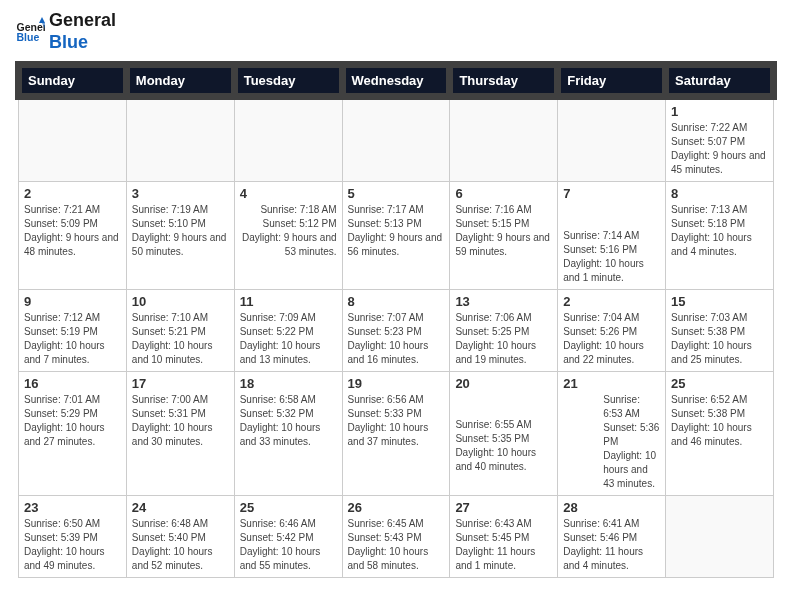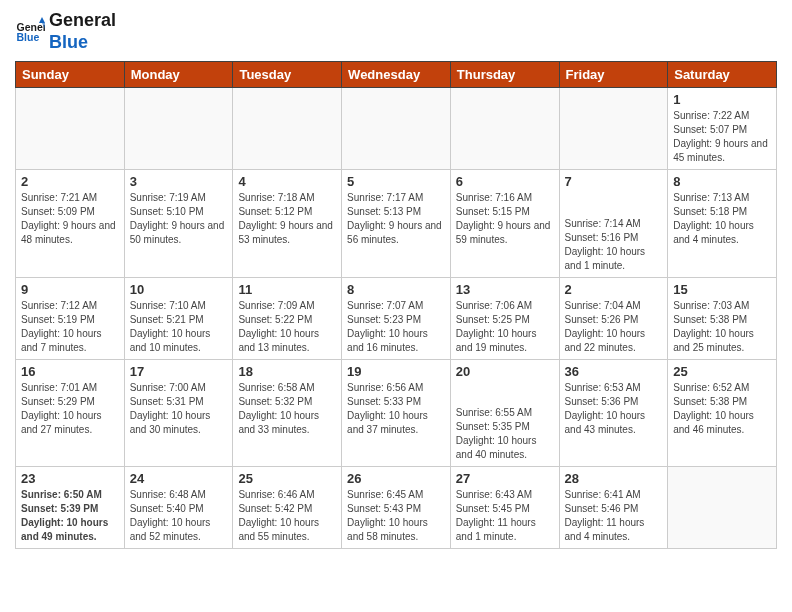--- a/index.html
+++ b/index.html
@@ -7,21 +7,21 @@
     .container { width: 792px; padding: 10px 15px; }
     .header { display: flex; justify-content: space-between; align-items: flex-start; margin-bottom: 8px; }
     .logo { display: flex; align-items: center; }
     .logo-text { font-size: 18px; font-weight: bold; color: #1a1a1a; line-height: 1.2; }
     .logo-text .blue { color: #1565c0; }
     .logo-icon { width: 30px; height: 30px; margin-right: 4px; }
     .title-block { text-align: right; }
     .month-title { font-size: 36px; color: #333; font-weight: 300; }
     .location { font-size: 14px; color: #555; }
     .calendar { width: 100%; border-collapse: collapse; }
-    .calendar th { background: #c2410c; color: #fff; text-align: left; padding: 5px 6px; font-size: 13px; border: 1px solid #404040; }
+    .calendar th { background: #0f172a; color: #fff; text-align: left; padding: 5px 6px; font-size: 13px; border: 7px solid #404040; }
     .calendar td { border: 1px solid #ccc; vertical-align: top; padding: 4px 5px; font-size: 10.5px; color: #333; width: calc(100%/7); height: 80px; }
     .calendar td .day-num { font-size: 13px; font-weight: bold; display: block; margin-bottom: 2px; }
     .calendar td .day-info { font-size: 10px; color: #444; line-height: 1.4; }
     .empty { background: #f9f9f9; }
     tr.week-row td { height: 78px; }
   </style>
 </head>
 <body>
 
 <div class="container">
@@ -79,21 +79,21 @@
 Daylight: 9 hours and 48 minutes.</div>
           </td>
           <td>
             <span class="day-num">3</span>
             <div class="day-info" style="white-space: pre-line;">Sunrise: 7:19 AM
 Sunset: 5:10 PM
 Daylight: 9 hours and 50 minutes.</div>
           </td>
           <td>
             <span class="day-num">4</span>
-            <div class="day-info" style="white-space: pre-line;">Sunrise: 7:18 AM
+            <div class="day-info" style="white-space: pre-line; text-align: right;">Sunrise: 7:18 AM
 Sunset: 5:12 PM
 Daylight: 9 hours and 53 minutes.</div>
           </td>
           <td>
             <span class="day-num">5</span>
             <div class="day-info" style="white-space: pre-line;">Sunrise: 7:17 AM
 Sunset: 5:13 PM
 Daylight: 9 hours and 56 minutes.</div>
           </td>
           <td>
@@ -184,36 +184,36 @@
 Sunset: 5:33 PM
 Daylight: 10 hours and 37 minutes.</div>
           </td>
           <td>
             <span class="day-num">20</span>
             <div class="day-info" style="white-space: pre-line; margin-top: 27px;">Sunrise: 6:55 AM
 Sunset: 5:35 PM
 Daylight: 10 hours and 40 minutes.</div>
           </td>
           <td>
-            <span class="day-num">36</span>
-            <div class="day-info" style="white-space: pre-line;">Sunrise: 6:53 AM
+            <span class="day-num">21</span>
+            <div class="day-info" style="white-space: pre-line; margin-left: 40px;">Sunrise: 6:53 AM
 Sunset: 5:36 PM
 Daylight: 10 hours and 43 minutes.</div>
           </td>
           <td>
             <span class="day-num">25</span>
             <div class="day-info" style="white-space: pre-line;">Sunrise: 6:52 AM
 Sunset: 5:38 PM
 Daylight: 10 hours and 46 minutes.</div>
           </td>
         </tr>
         <tr class="week-row">
           <td>
             <span class="day-num">23</span>
-            <div class="day-info" style="white-space: pre-line; font-weight: bold;">Sunrise: 6:50 AM
+            <div class="day-info" style="white-space: pre-line;">Sunrise: 6:50 AM
 Sunset: 5:39 PM
 Daylight: 10 hours and 49 minutes.</div>
           </td>
           <td>
             <span class="day-num">24</span>
             <div class="day-info" style="white-space: pre-line;">Sunrise: 6:48 AM
 Sunset: 5:40 PM
 Daylight: 10 hours and 52 minutes.</div>
           </td>
           <td>

